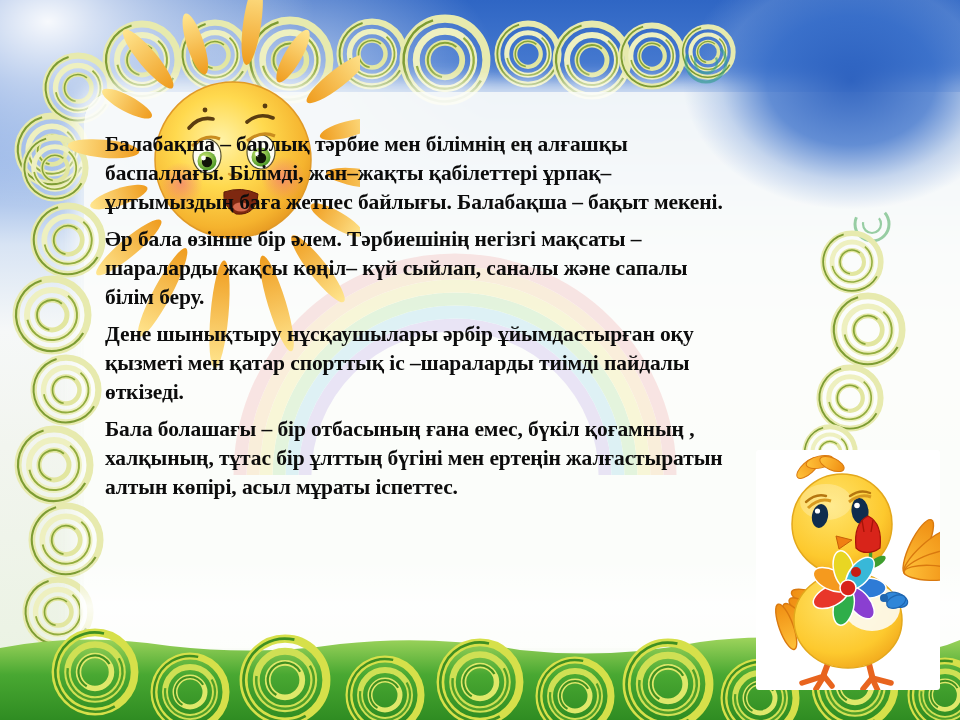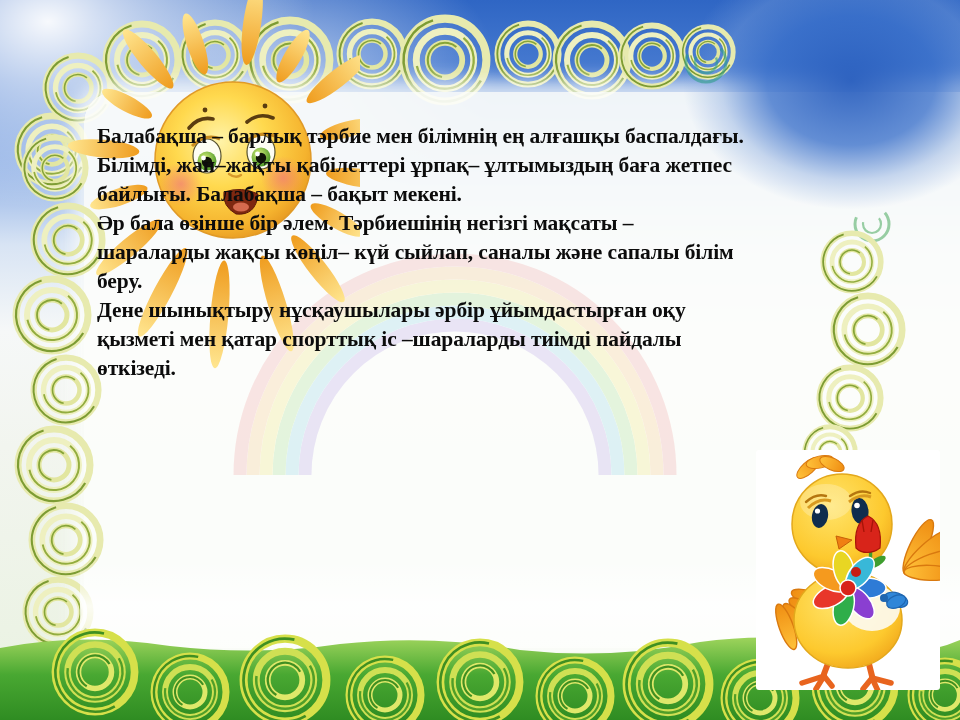--- a/index.html
+++ b/index.html
@@ -23,21 +23,21 @@
     background:radial-gradient(ellipse 62% 52% at 68% 26%,
       rgba(42,95,190,.95) 0%, rgba(58,112,202,.78) 40%,
       rgba(120,158,218,.38) 62%, rgba(170,196,232,0) 80%);
   }
   .sun-svg{left:600px;top:-25px;}
   .textblock{
     position:absolute;left:97px;top:122px;width:652px;
     color:#0c0c0c;font-weight:700;font-size:21.5px;line-height:29px;
     letter-spacing:-0.1px;
   }
-  .textblock p{margin:0;}
+  .textblock p{margin:8px;}
   .chick-card{
     position:absolute;left:756px;top:450px;width:184px;height:240px;
     background:#ffffff;border-radius:3px;
   }
 </style>
 </head>
 <body>
 
 <div class="slide">
 
@@ -244,20 +244,21 @@
         <path d="M-9,32 Q9,26 25,34 Q23,56 3,54 Q-11,46 -9,32 Z" fill="#7e2810" stroke="#5e1c08" stroke-width="1"></path>
         <ellipse cx="8" cy="47" rx="8" ry="4.5" fill="#d46a4e"></ellipse>
       </g>
     </g>
   </svg>
 
   <div class="textblock">
     <p>Балабақша – барлық тәрбие мен білімнің ең алғашқы баспалдағы. Білімді, жан–жақты қабілеттері ұрпақ– ұлтымыздың баға жетпес байлығы. Балабақша – бақыт мекені.</p>
     <p>Әр бала өзінше бір әлем. Тәрбиешінің негізгі мақсаты – шараларды жақсы көңіл– күй сыйлап, саналы және сапалы білім беру.</p>
     <p>Дене шынықтыру нұсқаушылары әрбір ұйымдастырған оқу қызметі мен қатар спорттық іс –шараларды тиімді пайдалы өткізеді.</p>
+    <p>Бала болашағы – бір отбасының ғана емес, бүкіл қоғамның , халқының, тұтас бір ұлттың бүгіні мен ертеңін жалғастыратын алтын көпірі, асыл мұраты іспеттес.</p>
   </div>
 
   <div class="chick-card">
     <svg width="184" height="240" viewBox="0 0 184 240" style="position:static;">
       <g stroke="#d9790f" stroke-width="1">
         <ellipse cx="52" cy="18" rx="14" ry="6" fill="url(#wingG)" transform="rotate(-42 52 18)"></ellipse>
         <ellipse cx="64" cy="12" rx="14" ry="6" fill="url(#wingG)" transform="rotate(-12 64 12)"></ellipse>
         <ellipse cx="76" cy="14" rx="13" ry="6" fill="url(#wingG)" transform="rotate(24 76 14)"></ellipse>
       </g>
       <g transform="translate(34,152)" stroke="#d9790f" stroke-width="1.4">

